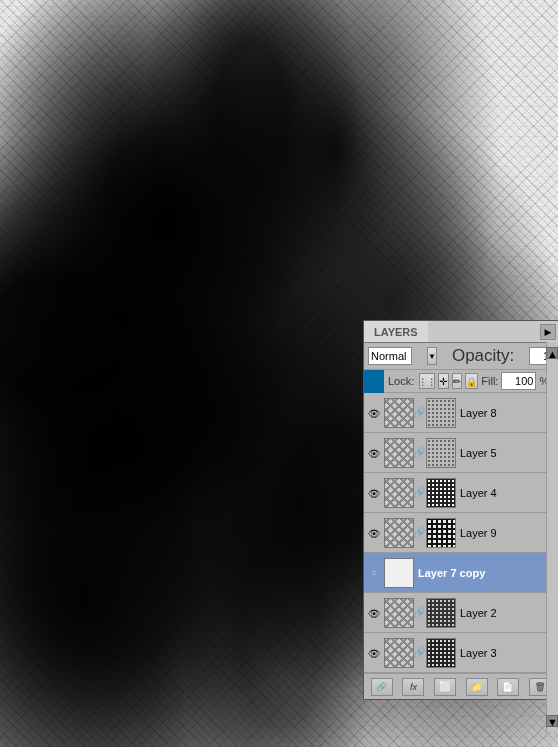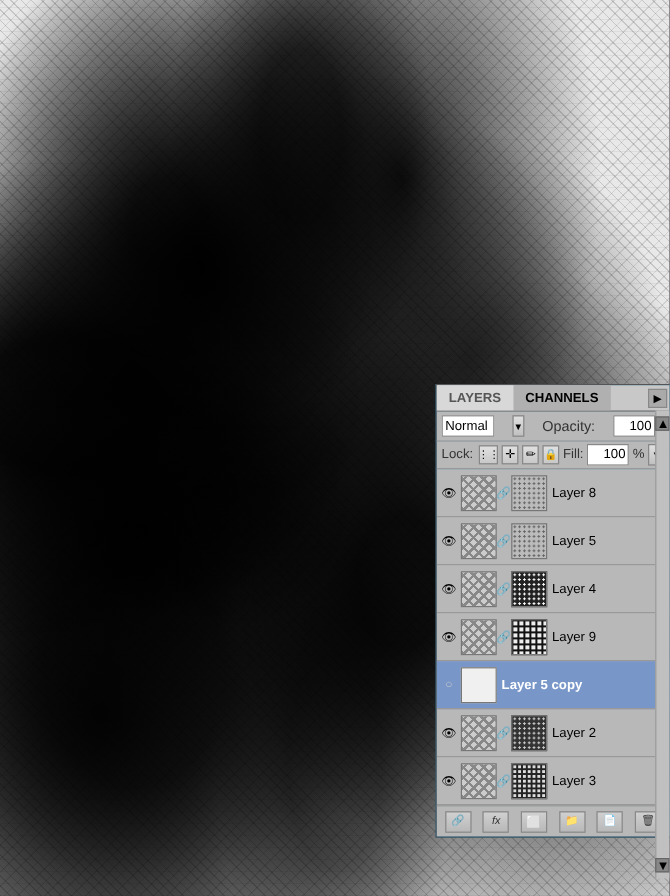--- a/index.html
+++ b/index.html
@@ -145,21 +145,21 @@
       background: linear-gradient(to bottom, #e0e0e0, #c0c0c0);
       border: 1px solid #888;
       display: flex;
       align-items: center;
       justify-content: center;
       font-size: 8px;
       cursor: pointer;
     }
 
     .opacity-label {
-      font-size: 12px;
+      font-size: 17px;
       color: #333;
     }
 
     .opacity-input {
       width: 35px;
       height: 18px;
       font-size: 11px;
       background: #fff;
       border: 1px solid #888;
       text-align: right;
@@ -172,20 +172,21 @@
     }
 
     
     .lock-row {
       display: flex;
       align-items: center;
       padding: 2px 4px;
       background: #b8b8b8;
       border-bottom: 1px solid #999;
       gap: 3px;
+      margin-left: 20px;
     }
 
     .lock-label {
       font-size: 11px;
       color: #333;
       margin-right: 2px;
     }
 
     .lock-icon {
       width: 16px;
@@ -376,23 +377,20 @@
 
 <div id="canvas-area">
   <div class="portrait-bg"></div>
 </div>
 
 <div id="layers-panel">
 
   <div class="panel-tabs">
     <div class="panel-tab">
       <span>LAYERS</span>
-    </div>
-    <div class="panel-tab active">
-      <span>CHANNELS</span>
     </div>
     <div class="panel-options-btn">▶</div>
   </div>
 
   <div class="blend-row">
     <select class="blend-select">
       <option>Normal</option>
       <option>Multiply</option>
       <option>Screen</option>
     </select>
@@ -474,21 +472,21 @@
       <span class="layer-name">Layer 9</span>
     </div>
 
     <div class="layer-row active">
       <div class="eye-btn">
         <span style="font-size:10px; color:#ccc;">○</span>
       </div>
       <div class="thumb-container">
         <div class="thumb thumb-white" style="background:#f0f0f0;"></div>
       </div>
-      <span class="layer-name">Layer 5 copy</span>
+      <span class="layer-name">Layer 7 copy</span>
     </div>
 
     <div class="layer-row">
       <div class="eye-btn">
         <span class="eye"></span>
       </div>
       <div class="thumb-container">
         <div class="thumb thumb-halftone"></div>
         <div class="thumb-link">🔗</div>
         <div class="thumb" style="background:#333; background-image: radial-gradient(circle, #ccc 1px, transparent 1px); background-size: 4px 4px;"></div>

